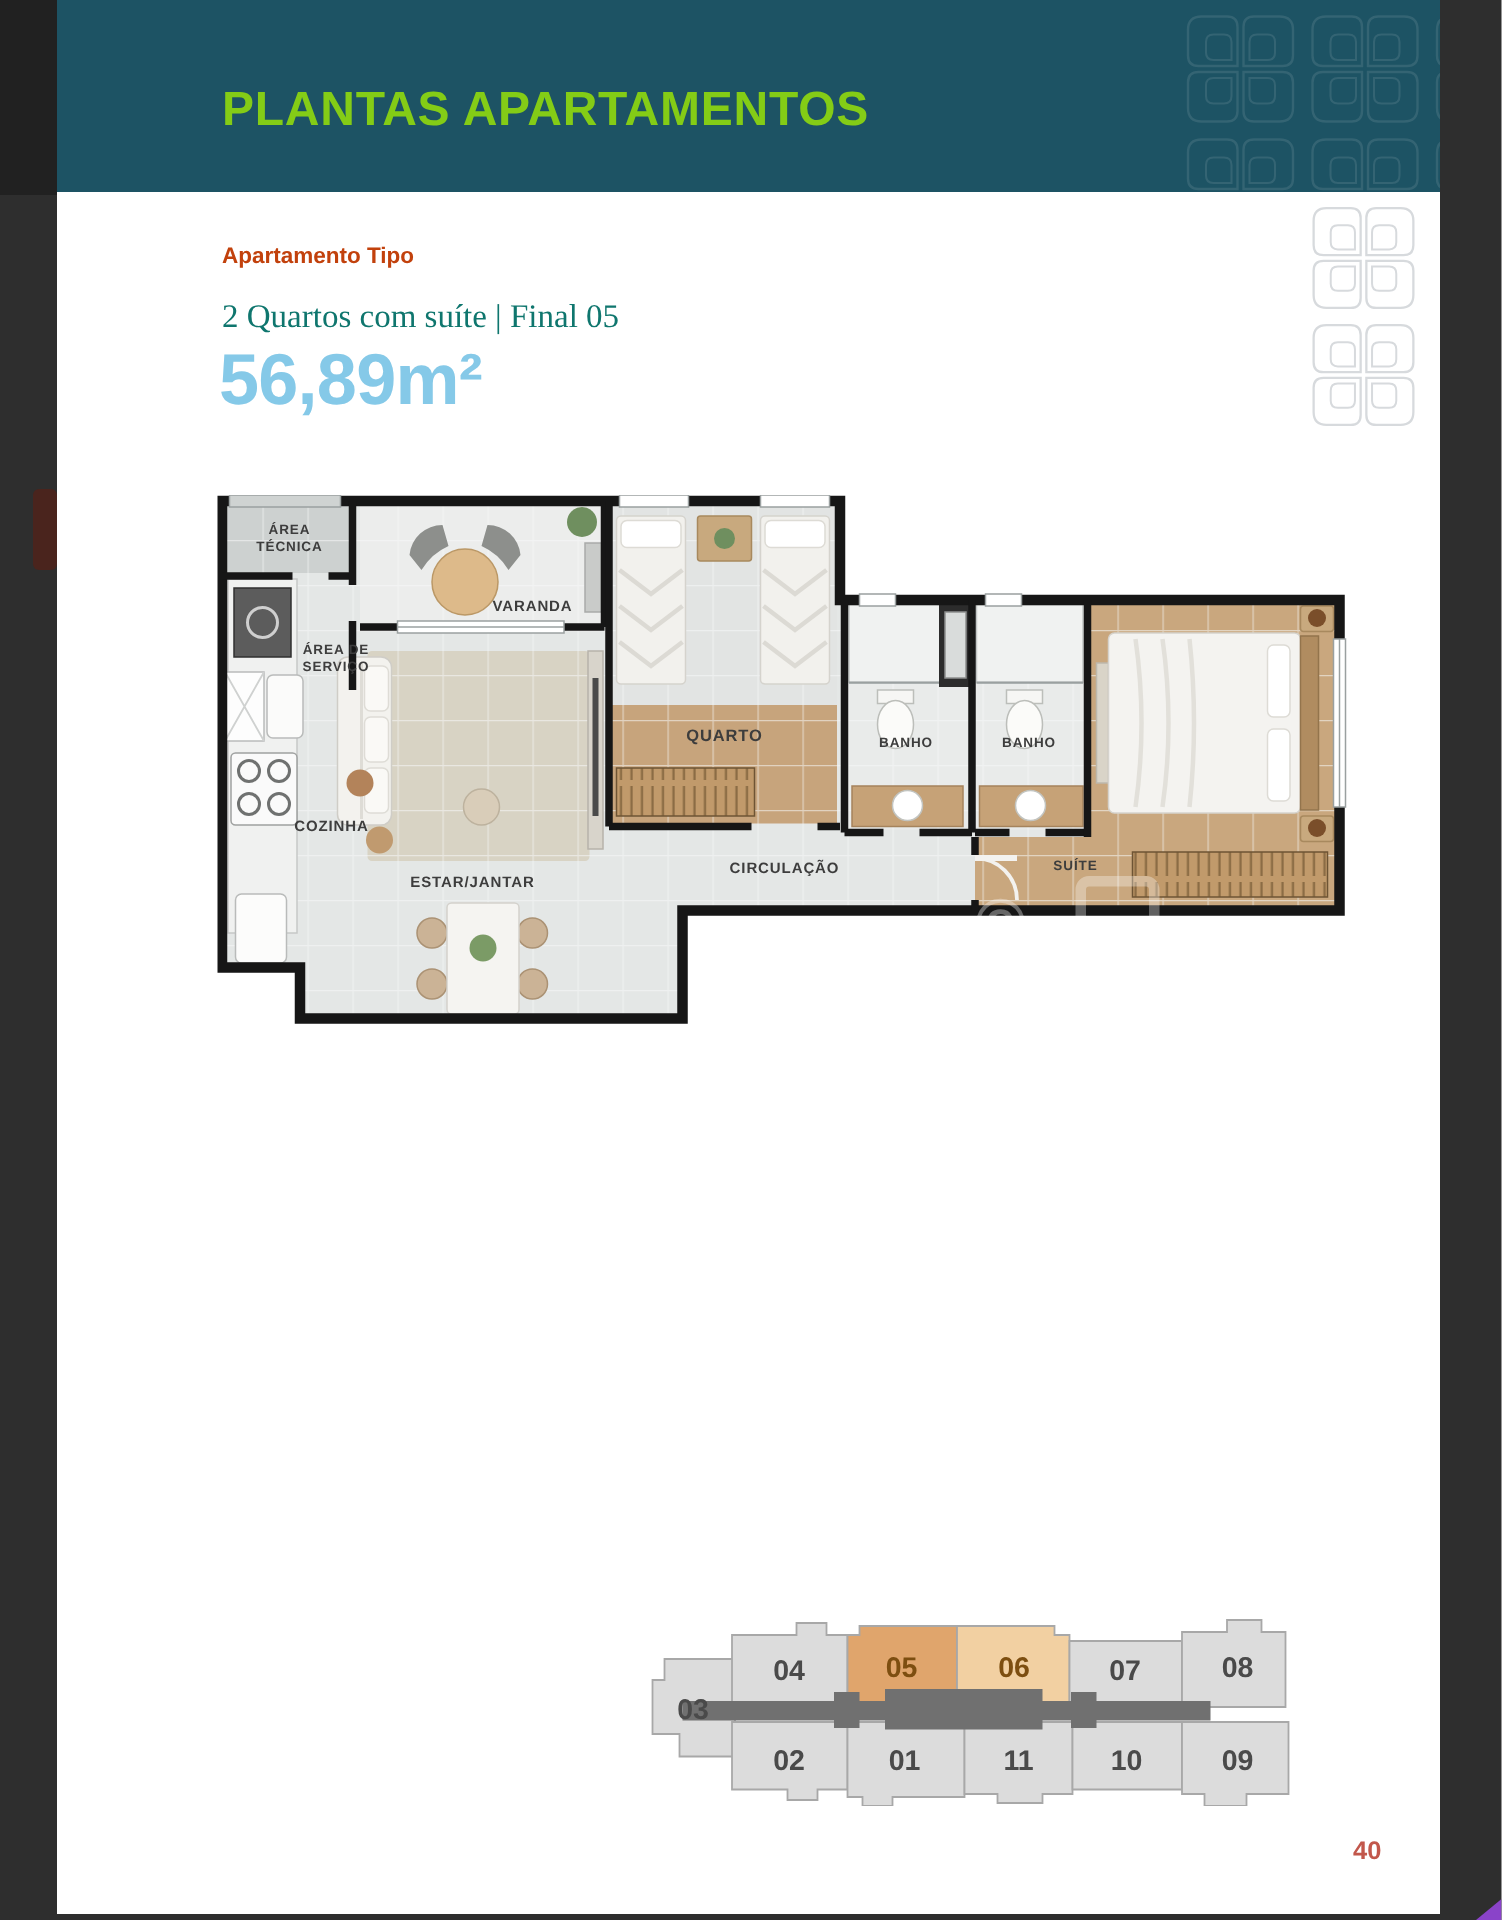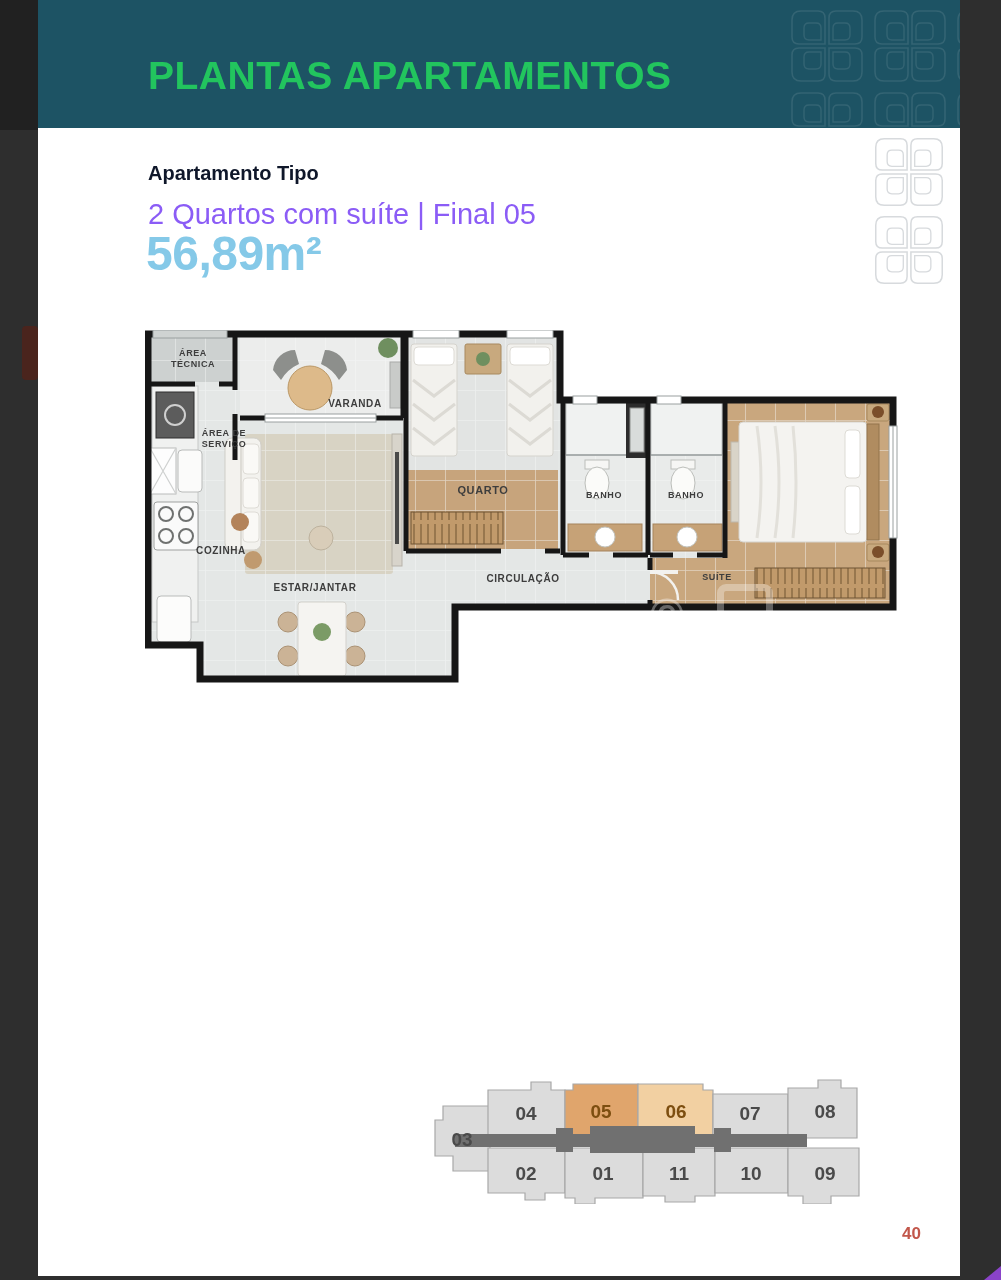--- a/index.html
+++ b/index.html
@@ -9,25 +9,25 @@
     font-family:"Liberation Sans","DejaVu Sans",sans-serif;
   }
   .border-top-left{position:absolute;left:0;top:0;width:38px;height:130px;background:#212121;}
   .side-blob{position:absolute;left:22px;top:326px;width:16px;height:54px;background:#4a241d;border-radius:4px;}
   .corner-sliver{position:absolute;left:984px;top:1266px;width:0;height:0;
     border-bottom:14px solid #8a43c9;border-left:17px solid transparent;}
   .page{position:absolute;left:38px;top:0;width:922px;height:1276px;background:#ffffff;}
   .header{position:absolute;left:0;top:0;width:922px;height:128px;background:#1d5364;overflow:hidden;}
   .header-title{
     position:absolute;left:110px;top:54px;
-    font-size:39px;font-weight:bold;letter-spacing:0.5px;color:#22c55e;white-space:nowrap;
+    font-size:32px;font-weight:bold;letter-spacing:0.5px;color:#84cc16;white-space:nowrap;
   }
   .deco{position:absolute;pointer-events:none;}
-  .apt-type{position:absolute;left:110px;top:162px;font-size:20px;font-weight:bold;color:#0f172a;}
-  .apt-desc{position:absolute;left:110px;top:198px;font-size:29px;color:#8b5cf6;}
+  .apt-type{position:absolute;left:110px;top:162px;font-size:15px;font-weight:bold;color:#c2410c;}
+  .apt-desc{position:absolute;left:110px;top:198px;font-size:22px;color:#0f766e;font-family:Liberation Serif, serif;}
   .apt-area{position:absolute;left:108px;top:226px;font-size:48px;font-weight:bold;color:#85c9e8;letter-spacing:-0.5px;}
   .plan-wrap{position:absolute;left:107px;top:330px;width:757px;height:358px;}
   .watermark{
     position:absolute;left:98px;top:248px;
     font-size:96px;font-weight:bold;color:rgba(255,255,255,0.62);
     letter-spacing:2px;line-height:1;
   }
   .ghost-copy{position:absolute;left:505px;top:258px;font-size:46px;color:rgba(255,255,255,0.35);font-weight:bold;}
   .ghost-square{position:absolute;left:572px;top:254px;width:42px;height:42px;
     border:7px solid rgba(255,255,255,0.32);border-radius:9px;}

